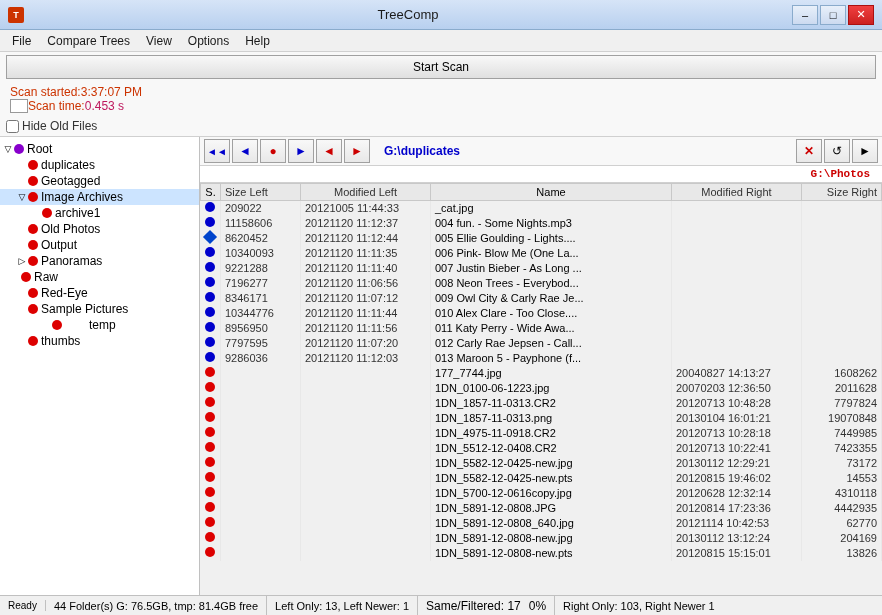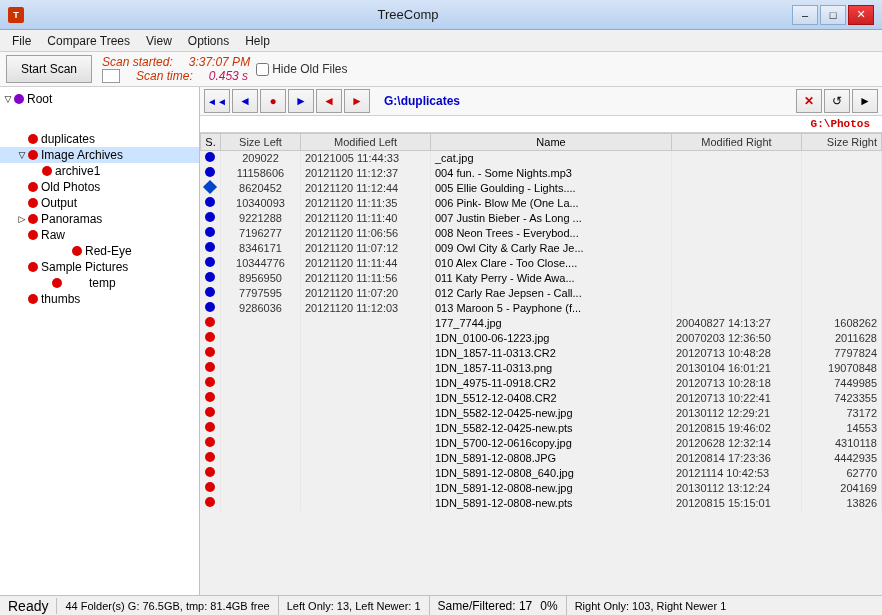--- a/index.html
+++ b/index.html
@@ -11,21 +11,21 @@
     .titlebar-title { flex: 1; text-align: center; font-size: 13px; color: #1a1a1a; }
     .titlebar-controls { display: flex; gap: 2px; }
     .titlebar-btn { width: 26px; height: 20px; border: 1px solid #8aabcc; background: linear-gradient(to bottom, #e8f0fa, #ccdaf0); display: flex; align-items: center; justify-content: center; cursor: pointer; font-size: 11px; }
     .titlebar-btn.close { background: linear-gradient(to bottom, #f04040, #cc2020); color: white; border-color: #aa1010; }
 
     
     .menubar { background: #f0f0f0; height: 22px; display: flex; align-items: center; padding: 0 4px; border-bottom: 1px solid #d0d0d0; }
     .menubar-item { padding: 2px 8px; cursor: pointer; color: #1a1a1a; }
     .scan-btn { background: linear-gradient(to bottom, #f8f8f8, #e0e0e0); border: 1px solid #a0a0a0; padding: 4px 14px; cursor: pointer; font-size: 12px; }
     .scan-info { display: flex; flex-direction: column; margin-left: 4px; color: #009900; font-size: 11px; }
-    .scan-info-row { display: flex; align-items: center; gap: 16px; font-style: italic; }
+    .scan-info-row { display: flex; align-items: center; gap: 0; }
     .scan-icon { width: 18px; height: 14px; border: 1px solid #999; background: white; display: flex; align-items: center; justify-content: center; }
     .checkbox-row { display: flex; align-items: center; gap: 3px; font-size: 11px; color: #333; }
 
     
     .main { display: flex; flex: 1; overflow: hidden; }
 
     
     .left-panel { width: 200px; background: white; border-right: 1px solid #c0c0c0; display: flex; flex-direction: column; overflow: hidden; }
     .left-tree { flex: 1; overflow: auto; padding: 4px 0; }
     .tree-item { display: flex; align-items: center; padding: 1px 2px; cursor: pointer; white-space: nowrap; }
@@ -41,40 +41,40 @@
     .path-label { color: #0000cc; font-weight: bold; font-size: 12px; padding: 2px 6px; }
     .path-right { color: #cc0000; font-weight: bold; font-size: 11px; text-align: right; flex: 1; padding-right: 8px; font-family: Liberation Mono, monospace; }
 
     
     .table-container { flex: 1; overflow: auto; position: relative; }
     table { width: 100%; border-collapse: collapse; }
     thead th { background: #e8e8e8; border: 1px solid #c8c8c8; padding: 2px 4px; text-align: center; font-weight: normal; position: sticky; top: 0; z-index: 1; white-space: nowrap; font-size: 11px; }
     tbody tr { border-bottom: 1px solid #f0f0f0; }
     tbody td { padding: 1px 4px; font-size: 11px; white-space: nowrap; border-right: 1px solid #e8e8e8; }
     .td-s { width: 20px; text-align: center; }
-    .td-size { text-align: center; color: #333; width: 80px; }
+    .td-size { text-align: left; color: #333; width: 80px; }
     .td-date { width: 130px; color: #333; }
     .td-name { min-width: 220px; color: #000; }
     .td-date-right { width: 130px; color: #333; }
     .td-size-right { text-align: right; color: #333; width: 80px; }
     .dot-s { width: 10px; height: 10px; border-radius: 50%; display: inline-block; }
     .dot-red-s { background: #dd0000; }
     .dot-diamond { width: 10px; height: 10px; background: #0044cc; transform: rotate(45deg); display: inline-block; }
 
     
     .statusbar { background: #f0f0f0; border-top: 1px solid #c0c0c0; height: 20px; display: flex; align-items: center; }
     .status-item { padding: 0 8px; border-right: 1px solid #c0c0c0; height: 100%; display: flex; align-items: center; font-size: 11px; }
     .status-item:last-child { border-right: none; flex: 1; }
-    .status-ready { padding: 0 8px; border-right: 1px solid #c0c0c0; font-size: 14px; display: flex; align-items: center; }
+    .status-ready { padding: 0 8px; border-right: 1px solid #c0c0c0; font-size: 10px; display: flex; align-items: center; }
 
     
     ::-webkit-scrollbar { width: 14px; height: 14px; }
     ::-webkit-scrollbar-track { background: #f0f0f0; }
     ::-webkit-scrollbar-thumb { background: #c0c0c0; border: 1px solid #a0a0a0; }
-    .top-toolbar-row { display: flex; align-items: stretch; border-bottom: 1px solid #d0d0d0; padding: 3px 6px; background: #f8f8f8; gap: 6px; }
+    .top-toolbar-row { display: flex; align-items: stretch; border-bottom: 1px solid #d0d0d0; padding: 3px 6px; background: #f8f8f8; gap: 6px; flex-direction: column; }
   </style>
 </head>
 <body>
 
 <div class="titlebar">
   <div class="titlebar-icon">
     <span style="color:white;font-size:9px;font-weight:bold;">T</span>
   </div>
   <span class="titlebar-title">TreeComp</span>
   <div class="titlebar-controls">
@@ -115,24 +115,29 @@
 
   <div class="left-panel">
     <div class="left-tree">
 
       <div class="tree-item" style="padding-left:2px;">
         <span class="expand-icon">▽</span>
         <span class="dot dot-purple"></span>
         <span>Root</span>
       </div>
 
-      <div class="tree-item" style="padding-left:16px;margin-top:24px;">
+      <div class="tree-item" style="padding-left:16px;">
         <span class="expand-icon"></span>
         <span class="dot dot-red"></span>
         <span>duplicates</span>
+      </div>
+      <div class="tree-item" style="padding-left:16px;">
+        <span class="expand-icon"></span>
+        <span class="dot dot-red"></span>
+        <span>Geotagged</span>
       </div>
       <div class="tree-item" style="padding-left:16px; background:#cce4ff;">
         <span class="expand-icon">▽</span>
         <span class="dot dot-red"></span>
         <span>Image Archives</span>
       </div>
       <div class="tree-item" style="padding-left:30px;">
         <span class="expand-icon"></span>
         <span class="dot dot-red"></span>
         <span>archive1</span>
@@ -145,26 +150,26 @@
       <div class="tree-item" style="padding-left:16px;">
         <span class="expand-icon"></span>
         <span class="dot dot-red"></span>
         <span>Output</span>
       </div>
       <div class="tree-item" style="padding-left:16px;">
         <span class="expand-icon">▷</span>
         <span class="dot dot-red"></span>
         <span>Panoramas</span>
       </div>
-      <div class="tree-item" style="padding-left:16px;text-align:center;">
+      <div class="tree-item" style="padding-left:9px;text-align:center;">
         <span class="expand-icon"></span>
         <span class="dot dot-red"></span>
         <span>Raw</span>
       </div>
-      <div class="tree-item" style="padding-left:16px;margin-left:44px;">
+      <div class="tree-item" style="padding-left:16px;">
         <span class="expand-icon"></span>
         <span class="dot dot-red"></span>
         <span>Red-Eye</span>
       </div>
       <div class="tree-item" style="padding-left:16px;">
         <span class="expand-icon"></span>
         <span class="dot dot-red"></span>
         <span>Sample Pictures</span>
       </div>
       <div class="tree-item" style="padding-left:16px;gap:24px;">

